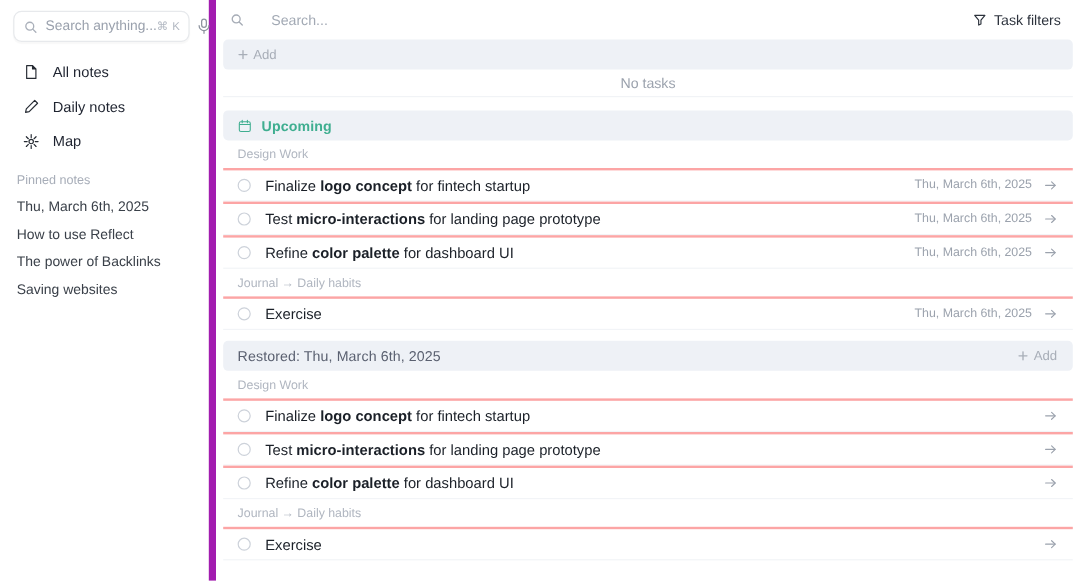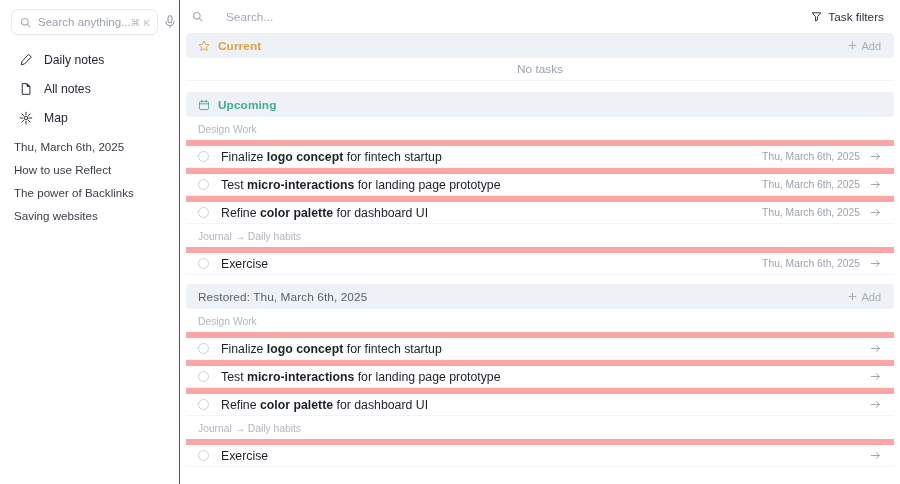--- a/index.html
+++ b/index.html
@@ -9,21 +9,21 @@
     font-family: "Liberation Sans", sans-serif;
     -webkit-font-smoothing: antialiased;
     overflow: hidden;
   }
   .app { display: flex; width: 900px; height: 484px; }
 
   
   .sidebar {
     width: 180px; height: 484px;
     background: #ffffff;
-    border-right: 1px solid #a21caf;
+    border-right: 6px solid #a21caf;
     flex: 0 0 180px;
     padding: 9px 11px 0 11px;
     position: relative;
   }
   .search-row { display: flex; align-items: center; gap: 6px; }
   .search-box {
     flex: 1 1 auto;
     height: 26px;
     border: 1px solid #e7e9ec;
     border-radius: 7px;
@@ -106,21 +106,21 @@
     padding: 7px 12px 5px 12px;
     margin: 0 6px;
     display: flex; align-items: center; gap: 4px;
   }
 
   .task-row {
     height: 28px;
     display: flex; align-items: center;
     padding: 0 13px 0 12px;
     margin: 0 6px;
-    border-top: 6px solid #fca5a5;
+    border-top: 2px solid #fca5a5;
     border-bottom: 1px solid #f2f4f7;
     background: #fff;
   }
   .checkbox {
     width: 11px; height: 11px; border-radius: 50%;
     border: 1.2px solid #cdd2da; flex: 0 0 11px; background: #fff;
   }
   .task-text {
     font-size: 12.3px; color: #1b2028; padding-left: 12px;
     flex: 1 1 auto; white-space: nowrap; overflow: hidden;
@@ -157,35 +157,35 @@
           <path d="M2.2 9.2a5.8 5.8 0 0 0 11.6 0"></path>
           <line x1="8" y1="15" x2="8" y2="18.2"></line>
         </svg>
       </div>
     </div>
 
     <nav class="nav">
 
       <div class="nav-item">
         <span class="nav-ico">
-          <svg width="14" height="14" viewBox="0 0 20 20" fill="none" stroke="#262b33" stroke-width="1.4" stroke-linecap="round" stroke-linejoin="round">
-            <path d="M14.2 2.4l3.4 3.4-10 10-4.3.9.9-4.3z"></path>
-          </svg>
-        </span>
-        <span>Daily notes</span>
-      </div>
-
-      <div class="nav-item">
-        <span class="nav-ico">
           <svg width="14" height="14" viewBox="0 0 20 20" fill="none" stroke="#262b33" stroke-width="1.4" stroke-linejoin="round">
             <path d="M4.6 2.4h7l4 4v11.2h-11z"></path>
               <path d="M11.6 2.4v4h4" fill="#262b33"></path>
           </svg>
         </span>
         <span>All notes</span>
+      </div>
+
+      <div class="nav-item">
+        <span class="nav-ico">
+          <svg width="14" height="14" viewBox="0 0 20 20" fill="none" stroke="#262b33" stroke-width="1.4" stroke-linecap="round" stroke-linejoin="round">
+            <path d="M14.2 2.4l3.4 3.4-10 10-4.3.9.9-4.3z"></path>
+          </svg>
+        </span>
+        <span>Daily notes</span>
       </div>
 
 
       <div class="nav-item">
         <span class="nav-ico">
           <svg width="14" height="14" viewBox="0 0 20 20" fill="none" stroke="#262b33" stroke-width="1.4" stroke-linecap="round">
             <circle cx="10" cy="10" r="2.6"></circle>
             <line x1="10" y1="1.8" x2="10" y2="5.2"></line>
               <line x1="10" y1="14.8" x2="10" y2="18.2"></line>
             <line x1="1.8" y1="10" x2="5.2" y2="10"></line>
@@ -193,20 +193,21 @@
             <line x1="4.2" y1="4.2" x2="6.6" y2="6.6"></line>
               <line x1="13.4" y1="13.4" x2="15.8" y2="15.8"></line>
             <line x1="15.8" y1="4.2" x2="13.4" y2="6.6"></line>
               <line x1="6.6" y1="13.4" x2="4.2" y2="15.8"></line>
           </svg>
         </span>
         <span>Map</span>
       </div>
     </nav>
 
+    <div class="pinned-title">Pinned notes</div>
     <div>
       <div class="pinned-item">Thu, March 6th, 2025</div>
       <div class="pinned-item">How to use Reflect</div>
       <div class="pinned-item">The power of Backlinks</div>
       <div class="pinned-item">Saving websites</div>
     </div>
   </aside>
 
   <section class="main">
 
@@ -224,28 +225,20 @@
         <span>
           <svg width="11" height="11" viewBox="0 0 16 16" fill="none" stroke="#2c323c" stroke-width="1.4" stroke-linejoin="round">
             <path d="M1.8 2.6h12.4l-4.8 5.8v4.6l-2.8 1.4V8.4z"></path>
           </svg>
         </span>
         <span>Task filters</span>
       </div>
     </div>
 
     <div class="section-header">
-      <div class="sh-left">
-        <span>
-          <svg width="12" height="12" viewBox="0 0 20 20" fill="none" stroke="#e0a23c" stroke-width="1.5" stroke-linejoin="round">
-            <path d="M10 1.8l2.5 5.2 5.7.8-4.1 4 1 5.7-5.1-2.7-5.1 2.7 1-5.7-4.1-4 5.7-.8z"></path>
-          </svg>
-        </span>
-        <span class="sh-title current">Current</span>
-      </div>
       <div class="sh-add">
         <span>
           <svg width="9" height="9" viewBox="0 0 12 12" fill="none" stroke="#a8aeb8" stroke-width="1.5" stroke-linecap="round">
             <line x1="6" y1="1.6" x2="6" y2="10.4"></line>
               <line x1="1.6" y1="6" x2="10.4" y2="6"></line>
           </svg>
         </span>
         <span>Add</span>
       </div>
     </div>

